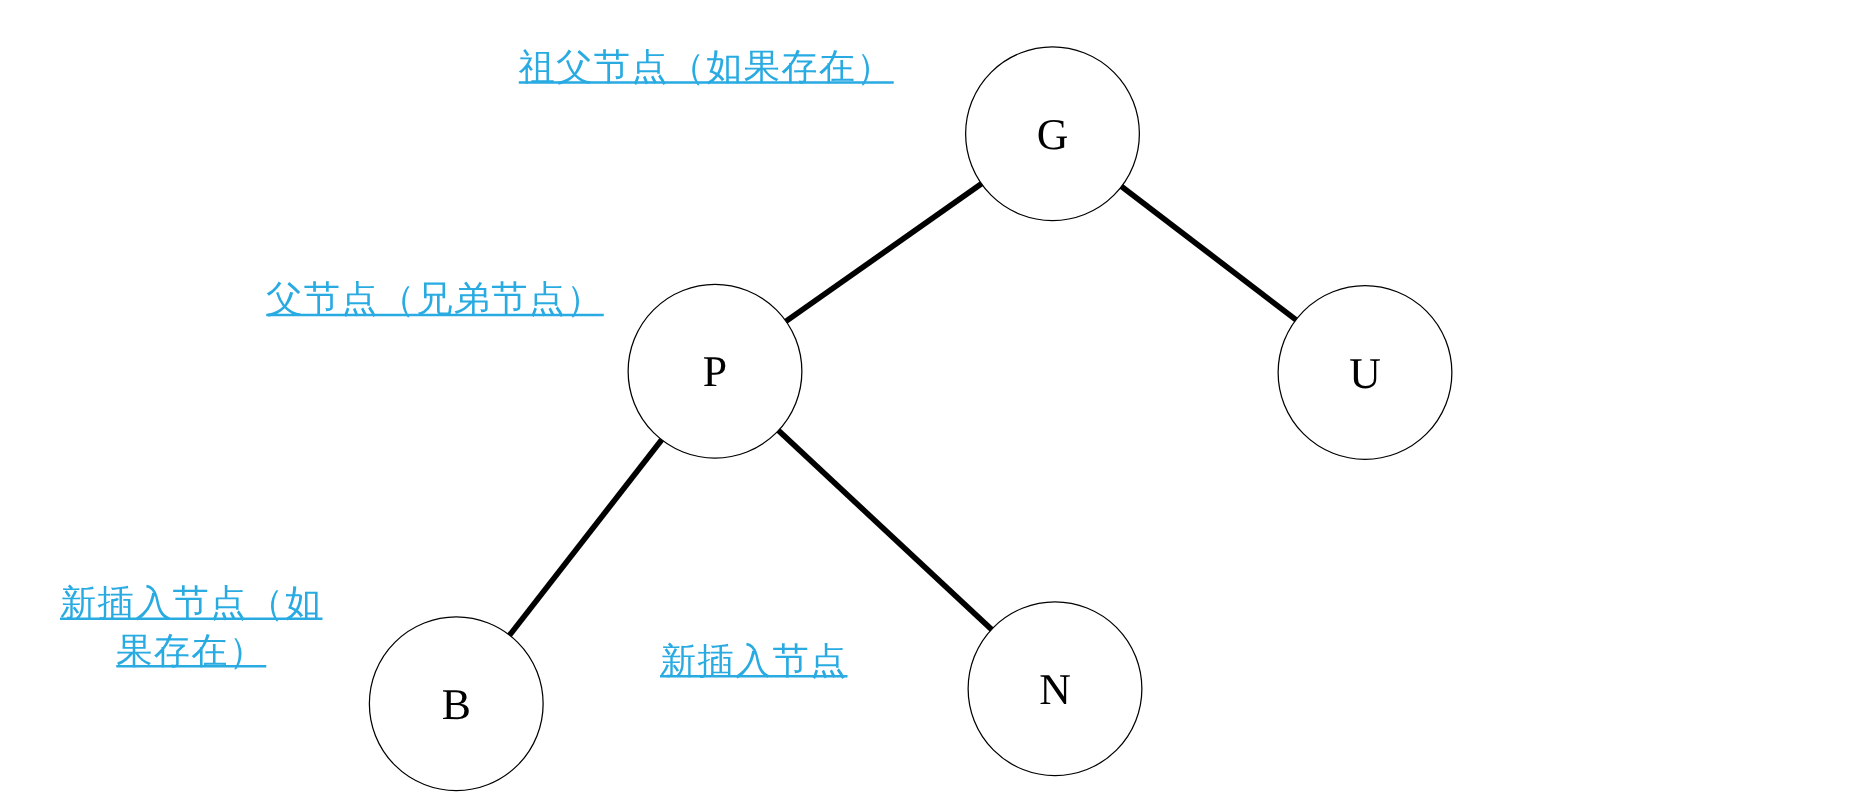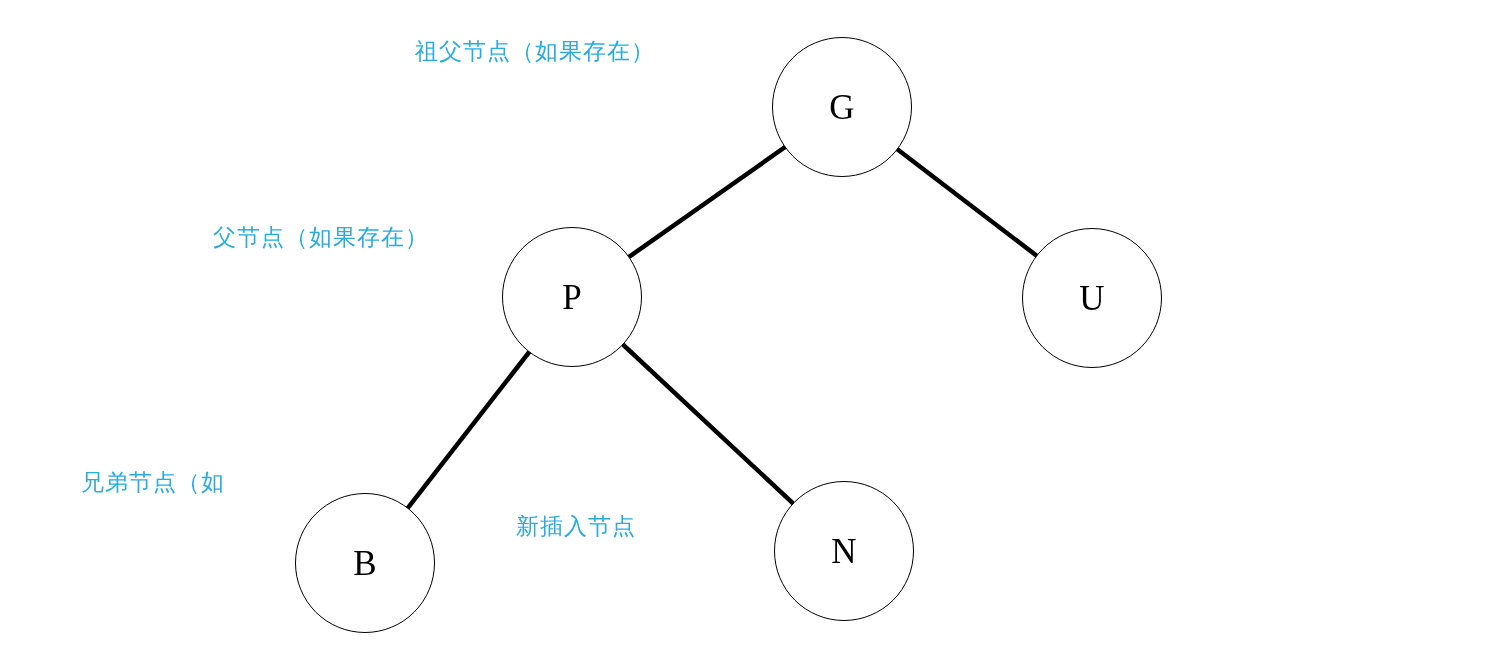--- a/index.html
+++ b/index.html
@@ -39,24 +39,25 @@
     justify-content: center;
   }
   .node-letter {
     font-size: 35px;
     color: #000000;
     line-height: 1;
   }
   .annotation {
     position: absolute;
     color: var(--accent, #29ABE2);
-    font-size: 23px;
+    font-size: 29px;
     letter-spacing: 1px;
     line-height: 1;
     white-space: nowrap;
+    text-decoration: underline;
   }
   .annotation.multiline {
     white-space: normal;
     text-align: center;
     width: 232px;
     line-height: 38px;
   }
   .annotation.multiline .ann-line {
     display: block;
   }
@@ -88,22 +89,23 @@
   <div class="node" style="left:295px; top:493px;">
     <span class="node-letter">B</span>
   </div>
 
   <div class="node" style="left:774px; top:481px;">
     <span class="node-letter">N</span>
   </div>
 
   <div class="annotation" style="left:415px; top:40px;">祖父节点（如果存在）</div>
 
-  <div class="annotation" style="left:213px; top:226px;">父节点（如果存在）</div>
+  <div class="annotation" style="left:213px; top:226px;">父节点（兄弟节点）</div>
 
 
   <div class="annotation multiline" style="left:37px; top:464px;">
-    <span class="ann-line">兄弟节点（如</span>
+    <span class="ann-line">新插入节点（如</span>
+    <span class="ann-line">果存在）</span>
   </div>
 
-  <div class="annotation" style="left:516px; top:515px;">新插入节点</div>
+  <div class="annotation" style="left:528px; top:515px;">新插入节点</div>
 
 </div>
 
 </body></html>

